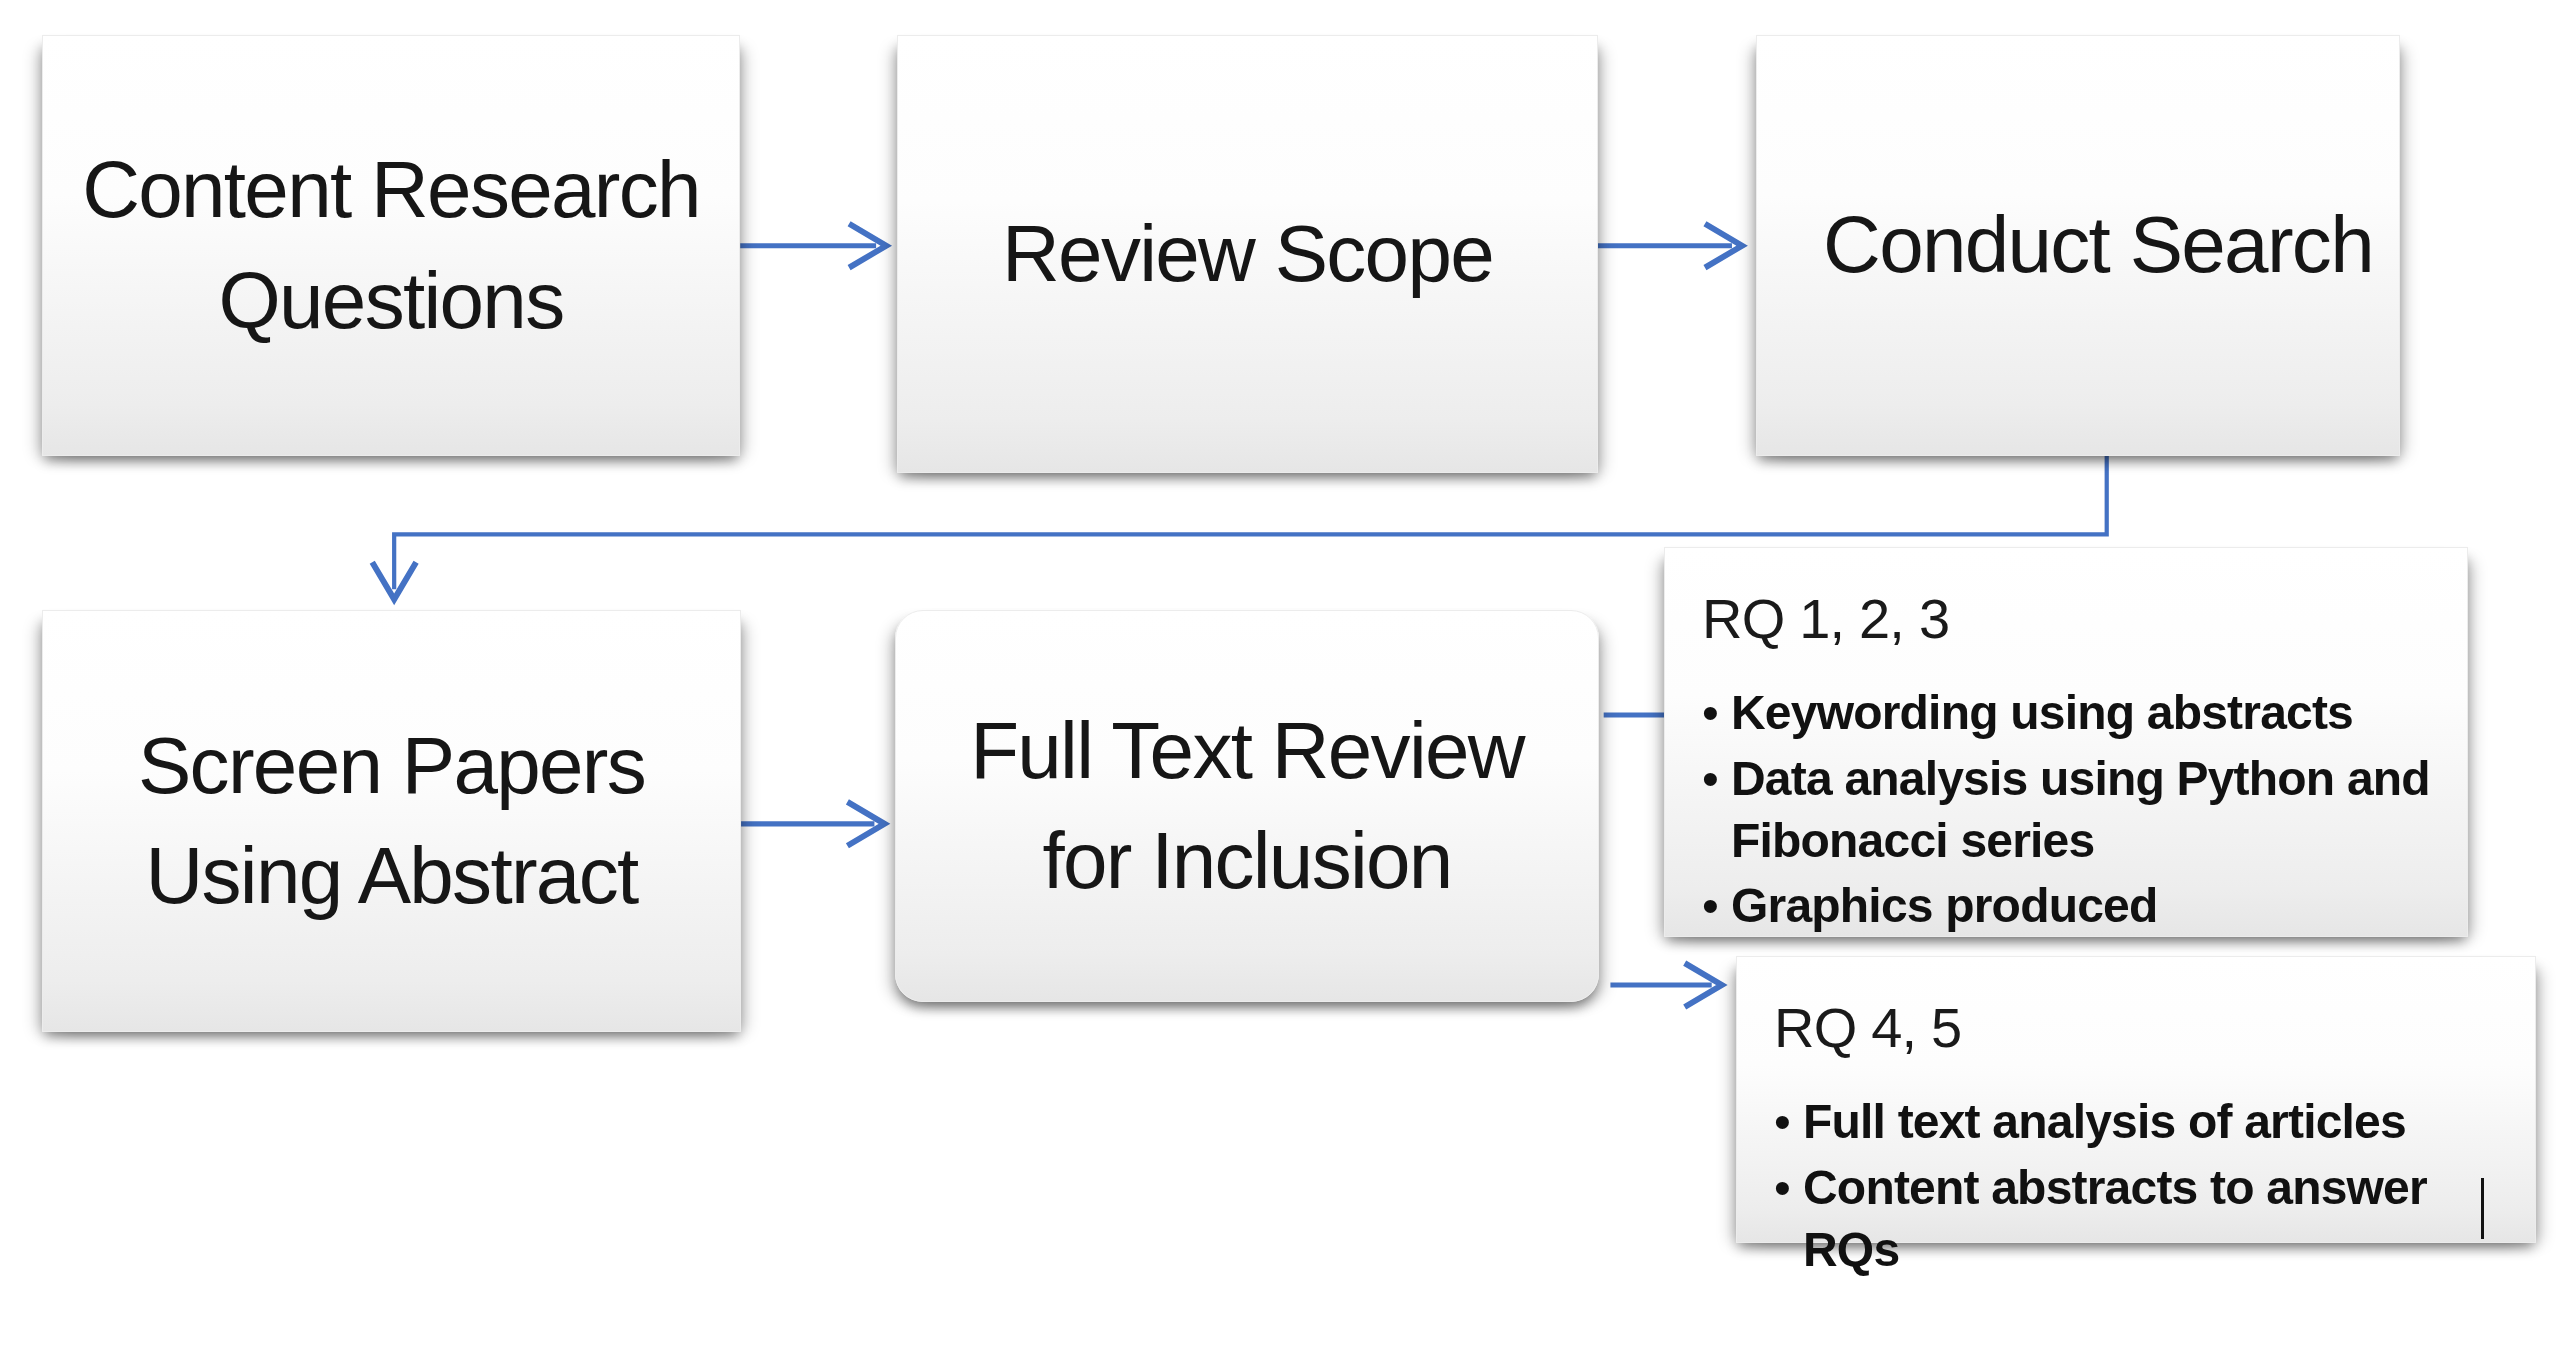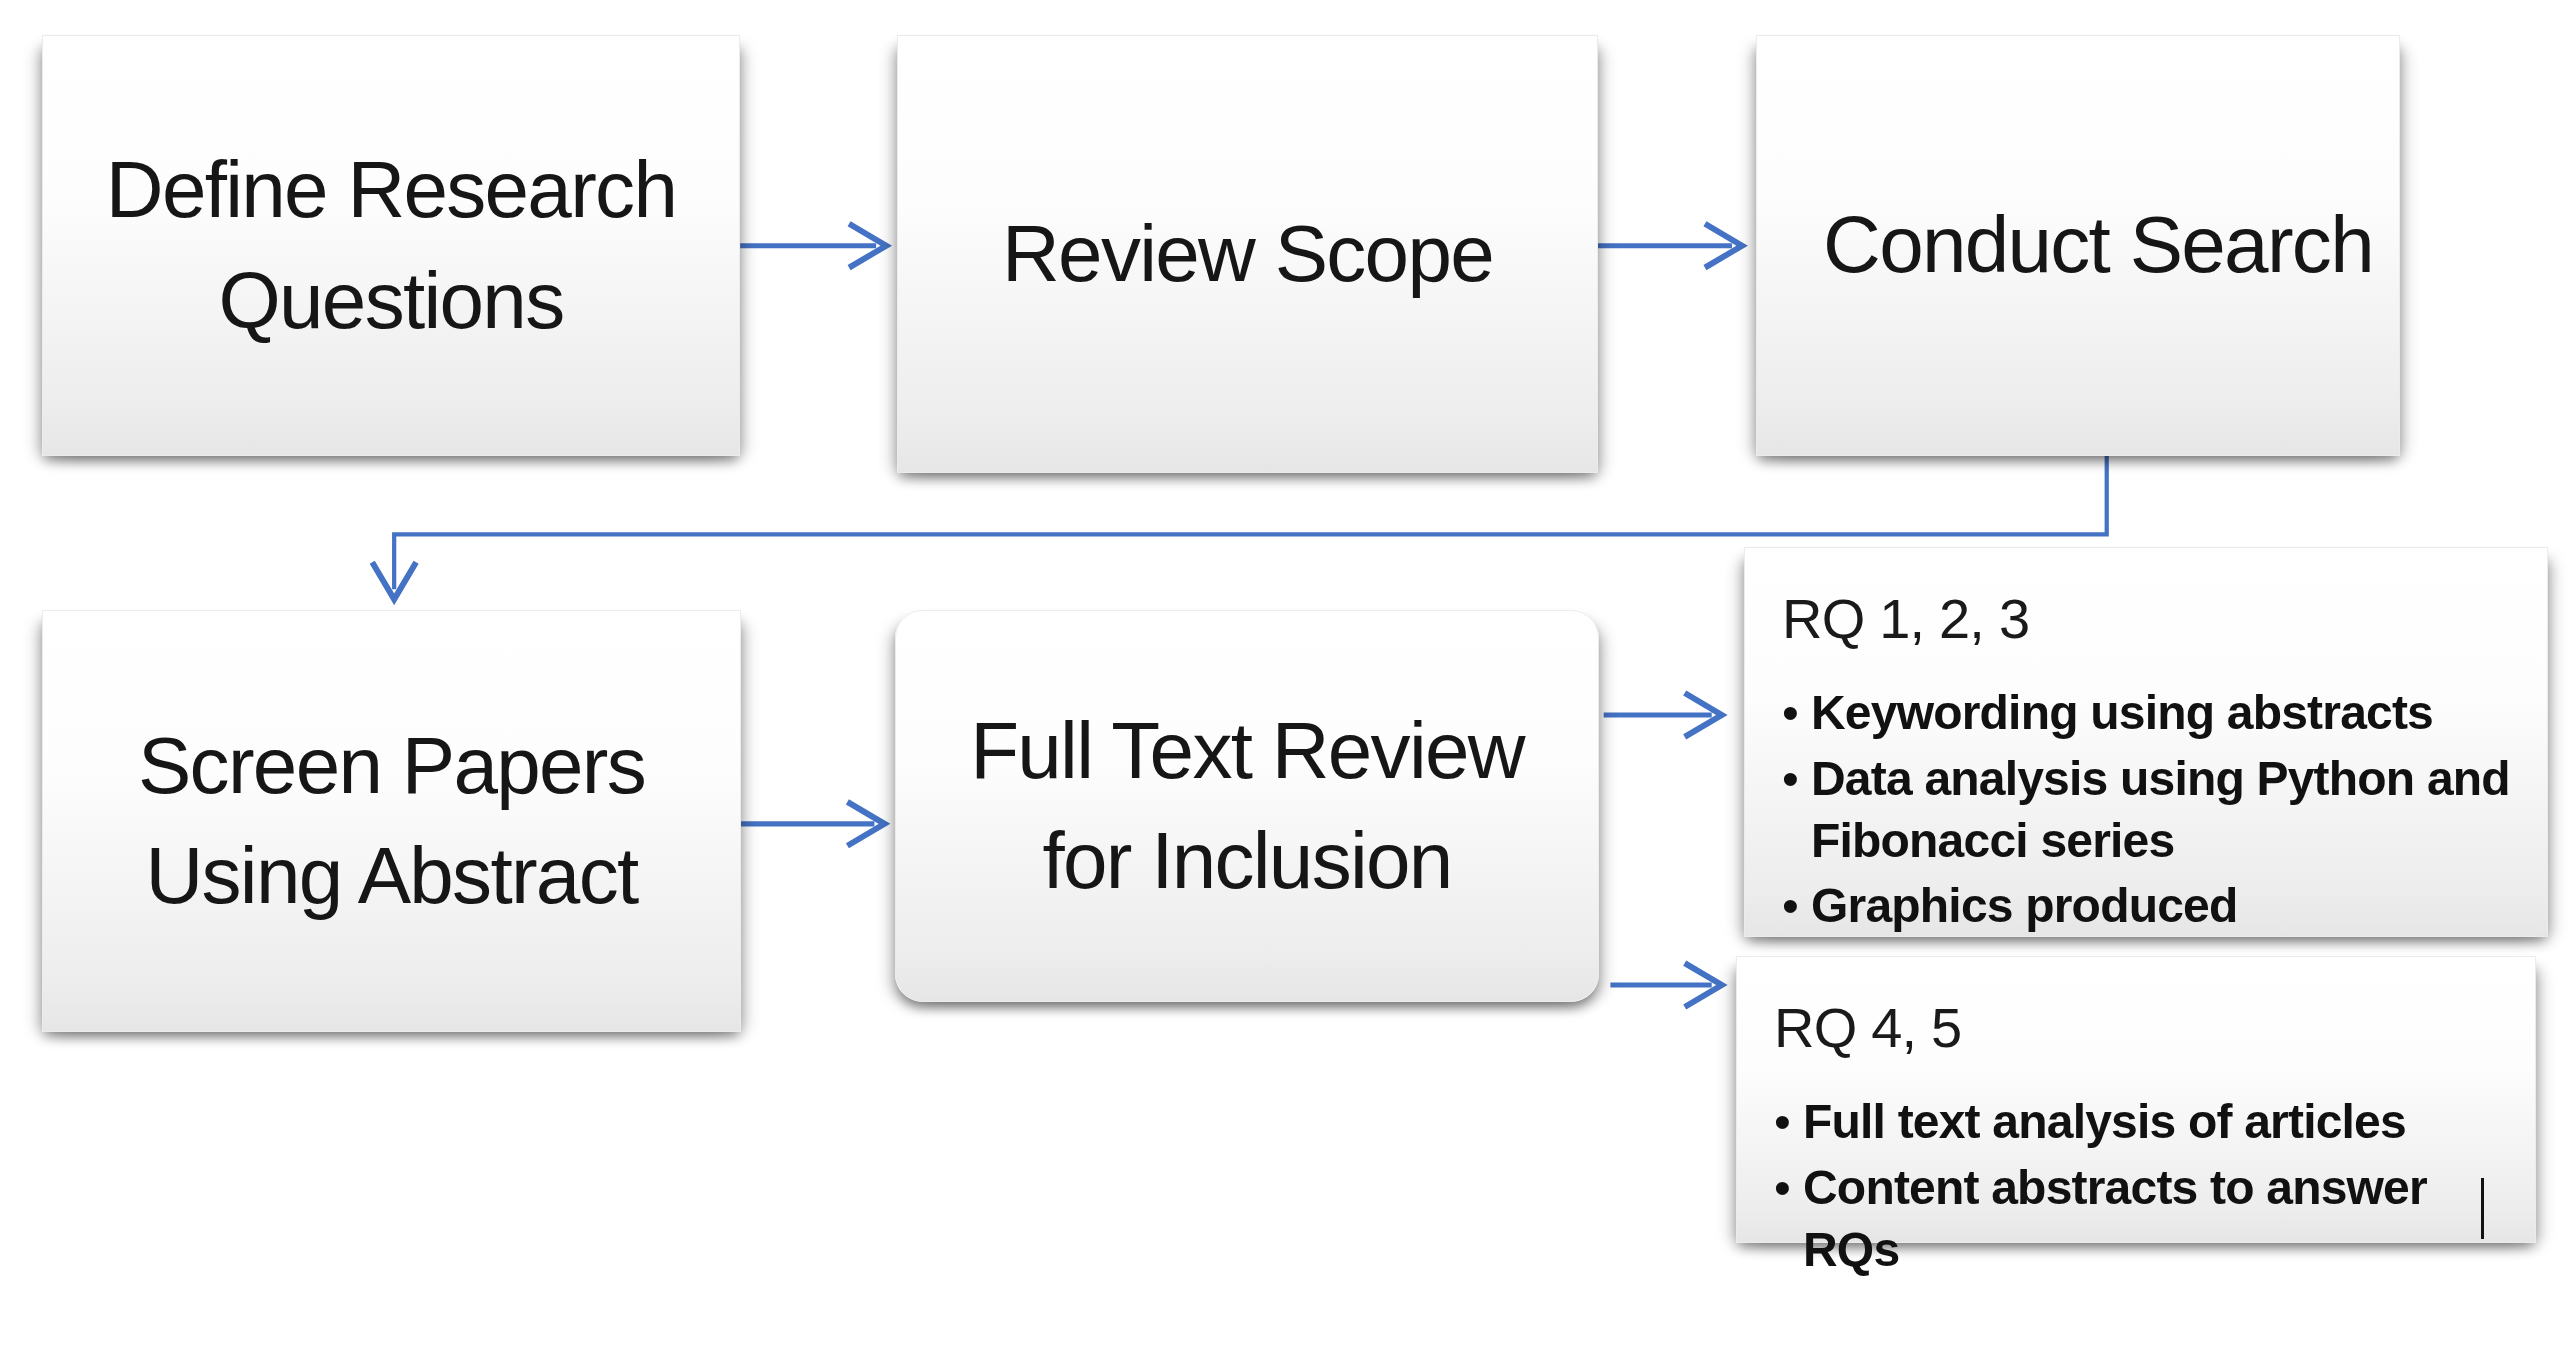--- a/index.html
+++ b/index.html
@@ -104,21 +104,21 @@
     </g>
 
     <g>
       <path class="arrow-line" d="M 1908 1167 H 2028"></path>
       <path class="arrow-head" d="M 1996 1141 L 2040 1167 L 1996 1193"></path>
     </g>
   </svg>
 
   <div class="pbox flowbox" style="left:42px; top:35px; width:698px; height:421px;">
     <div class="big-label">
-      <span>Define Research</span>
+      <span>Content Research</span>
       <span>Questions</span>
     </div>
   </div>
 
   <div class="pbox flowbox" style="left:897px; top:35px; width:701px; height:438px;">
     <div class="big-label">
       <span>Review Scope</span>
     </div>
   </div>
 
@@ -135,21 +135,21 @@
     </div>
   </div>
 
   <div class="pbox flowbox" style="left:895px; top:610px; width:704px; height:392px;border-radius:28px;">
     <div class="big-label">
       <span>Full Text Review</span>
       <span>for Inclusion</span>
     </div>
   </div>
 
-  <div class="pbox rq-box" style="left:1744px; top:547px; width:804px; height:390px;">
+  <div class="pbox rq-box" style="left:1664px; top:547px; width:804px; height:390px;">
     <div class="rq-title">RQ 1, 2, 3</div>
 
     <div class="bullet-item">
       <span class="bullet-dot">•</span>
       <span class="bullet-text">
         <span class="bullet-line">Keywording using abstracts</span>
         <span class="bullet-line"></span>
       </span>
     </div>
 

